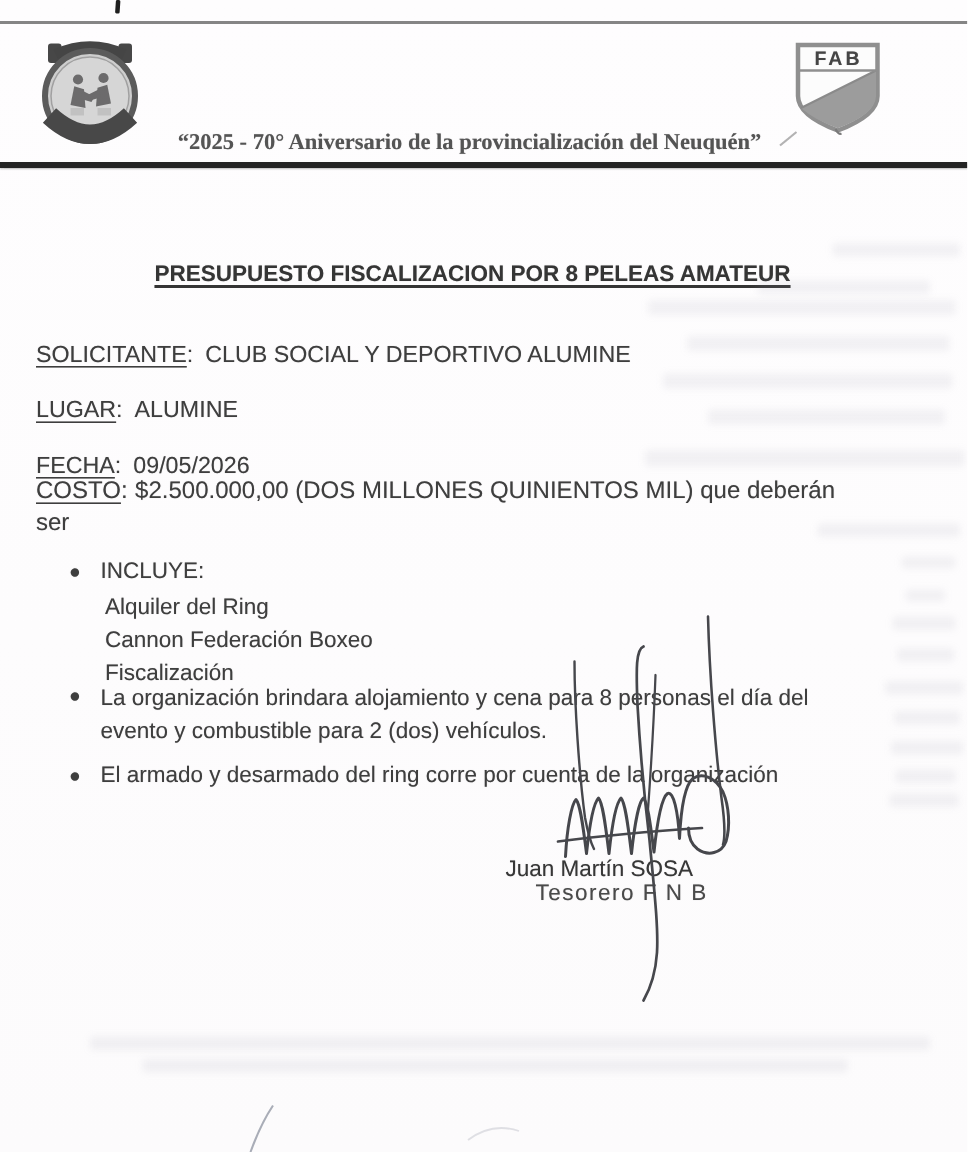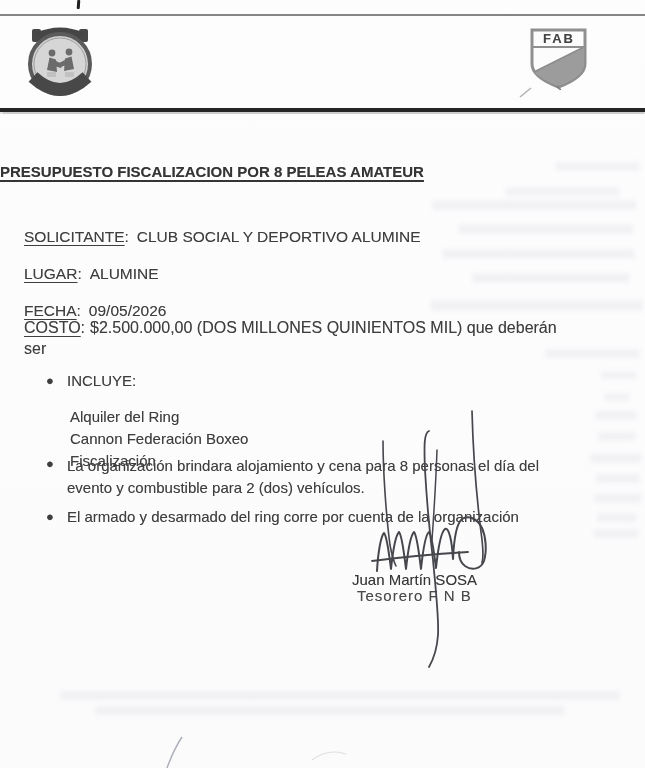--- a/index.html
+++ b/index.html
@@ -45,40 +45,40 @@
   }
   .org-slogan {
     position:absolute; left:88px; top:87px; width:450px; text-align:center;
     font-family:"Liberation Serif", serif; font-weight:bold; font-size:15px; color:#545454;
   }
   .fab-svg { position:absolute; left:529px; top:27px; }
   .fab-text { font-family:"Liberation Sans", sans-serif; font-size:13px; font-weight:bold; fill:#454545; letter-spacing:2px; }
 
   
   .doc-title {
-    position:absolute; left:0; top:163px; width:630px; text-align:left;
+    position:absolute; left:0; top:174px; width:630px; text-align:center;
     font-size:15px; font-weight:bold; color:#353535;
     text-decoration:underline; text-underline-offset:3px; text-decoration-thickness:1.5px;
   }
   .field { position:absolute; left:24px; font-size:15.5px; color:#3e3e3e; white-space:nowrap; }
   .f1{top:228px} .f2{top:265px} .f3{top:302px}
   .u { text-decoration:underline; text-underline-offset:2.5px; }
   .field .val { margin-left:8px; }
   .costo { position:absolute; left:24px; top:317px; width:540px; font-size:16px; line-height:21px; color:#3e3e3e; }
   .costo .val { margin-left:5px; }
   .bullet-row { position:absolute; display:flex; font-size:15px; color:#3e3e3e; }
   .bullet-row .bm { width:21px; flex:none; font-size:13px; padding-top:1px; }
   .incluye { left:46px; top:372px; }
-  .sub-items { position:absolute; left:70px; top:394px; font-size:15px; line-height:22px; color:#3e3e3e;margin-top:12px; }
+  .sub-items { position:absolute; left:70px; top:394px; font-size:15px; line-height:22px; color:#3e3e3e; }
   .b2 { left:46px; top:455px; width:540px; }
   .b2 .bt { line-height:22px; }
   .b3 { left:46px; top:508px; width:580px; }
 
   
-  .sig-name { position:absolute; left:352px; top:571px; font-size:15px; color:#373737; }
+  .sig-name { position:absolute; left:337px; top:571px; font-size:15px; color:#373737; }
   .sig-title { position:absolute; left:357px; top:587px; font-family:Liberation Sans, sans-serif; font-size:15px; letter-spacing:1px; color:#4a4a4a; }
   .ink { position:absolute; left:0; top:0; pointer-events:none; }
 </style>
 </head>
 <body>
 
 <div class="page scan-text">
 
   <div class="tick"></div>
   <div class="topline"></div>
@@ -95,20 +95,21 @@
       <path d="M33,38.5 L41,42.5 L39,46 L32,44 Z"></path>
       <circle cx="47" cy="30" r="3.4"></circle>
       <path d="M52,47 L49.5,34.5 L43,36.5 L42,49 Z"></path>
       <path d="M44,37.5 L36,41.5 L38,45 L45,43 Z"></path>
     </g>
     <rect x="25" y="50" width="9" height="5" fill="#bdbdbd"></rect>
     <rect x="43" y="50" width="9" height="5" fill="#bdbdbd"></rect>
     <path d="M11,55 Q38,80 65,55" stroke="#3b3b3b" stroke-width="13" fill="none"></path>
   </svg>
 
+  <div class="org-slogan">“2025 - 70° Aniversario de la provincialización del Neuquén”</div>
 
   <svg class="fab-svg" width="59" height="63" viewBox="0 0 59 63">
     <path d="M3,3 H56 V37 Q56,50 29.5,60 Q3,50 3,37 Z" fill="#fcfcfc" stroke="#8f8f8f" stroke-width="3"></path>
     <path d="M5,45 L55,20 L55,37 Q55,49 29.5,58.5 Q14,53 5,45 Z" fill="#9c9c9c"></path>
     <path d="M5,45 L55,20" stroke="#8a8a8a" stroke-width="1.5"></path>
     <path d="M4,20 H55" stroke="#8f8f8f" stroke-width="1.8"></path>
     <path d="M28,59 q2,4 4,3" stroke="#7a7a7a" stroke-width="1.5" fill="none"></path>
     <text class="fab-text" x="30" y="16" text-anchor="middle">FAB</text>
   </svg>
 

